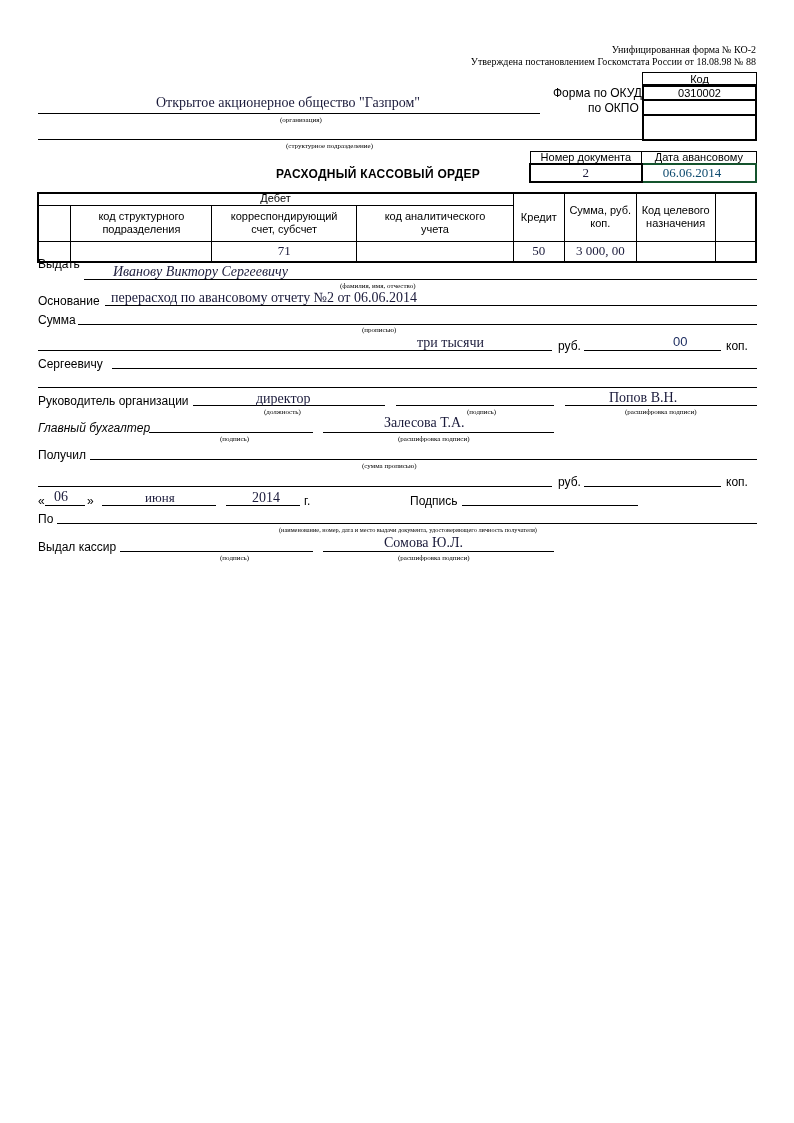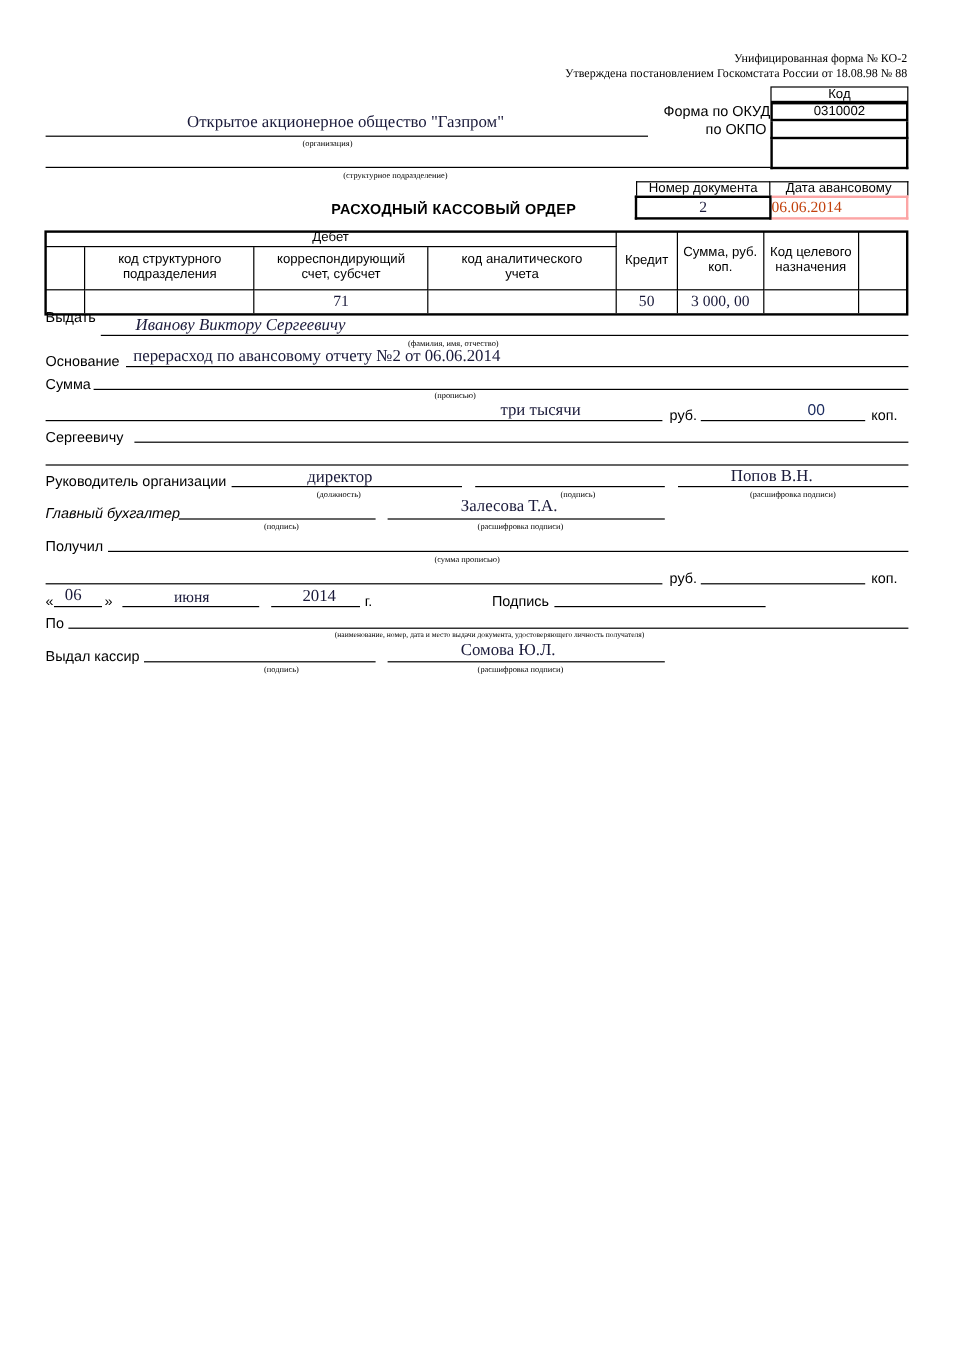--- a/index.html
+++ b/index.html
@@ -25,35 +25,35 @@
 
 <div class="box" style="left:642px; top:72px; width:115px; height:13px; border:1px solid #000; font-size:11px; text-align:center; line-height:12px;">Код</div>
 <div class="abs lbl" style="left:553px; top:86px;">Форма по ОКУД</div>
 <div class="box" style="left:642px; top:85px; width:115px; height:16px; border:2px solid #000; font-size:11px; text-align:center; line-height:12px;">0310002</div>
 <div class="abs lbl" style="left:588px; top:101px;">по ОКПО</div>
 <div class="box" style="left:642px; top:101px; width:115px; height:15px; border:2px solid #000; border-top:none;"></div>
 <div class="box" style="left:642px; top:116px; width:115px; height:25px; border:2px solid #000; border-top:none;"></div>
 
 <div class="abs fill" style="left:38px; width:500px; top:95px; font-size:14px; text-align:center; color:#1a1a3a;">Открытое акционерное общество "Газпром"</div>
 <div class="line" style="left:38px; width:502px; top:113px;"></div>
-<div class="abs tiny sans" style="left:252px; top:116px; font-size:7px;text-align:right;">(организация)</div>
+<div class="abs tiny sans" style="left:280px; top:116px; font-size:7px;text-align:right;">(организация)</div>
 <div class="line" style="left:38px; width:604px; top:139px;"></div>
 <div class="abs tiny sans" style="left:286px; top:142px; font-size:7px;">(структурное подразделение)</div>
 
 <div class="abs sans" style="left:276px; top:167px; font-size:12px; font-weight:bold; letter-spacing:0.3px;">РАСХОДНЫЙ КАССОВЫЙ ОРДЕР</div>
 
 <table class="grid" style="left:529px; top:151px; width:228px;">
   <tbody>
       <tr style="height:12px;">
     <td style="width:112px; font-size:11px; line-height:11px;">Номер документа</td>
     <td style="width:114px; font-size:11px; line-height:11px;">Дата авансовому</td>
   </tr>
   <tr style="height:16px;">
     <td class="fill" style="border:2px solid #000; font-size:13px; color:#1a1a3a;">2</td>
-    <td class="fill" style="border:2px solid #fca5a5; font-size:13px; text-align:left; padding-left:0; color:#c2410c;">06.06.2014</td>
+    <td class="fill" style="border:2px solid #14532d; font-size:13px; text-align:left; padding-left:20px; color:#0c4a6e;">06.06.2014</td>
   </tr>
 </tbody>
   </table>
 
 <div class="box" style="left:37px; top:192px; width:720px; height:71px; border:2px solid #000;"></div>
 <table class="grid" style="left:38px; top:193px; width:718px;">
   <tbody>
       <tr style="height:12px;">
     <td colspan="4" style="border-top:none; border-left:none; font-size:11px; line-height:11px;">Дебет</td>
     <td rowspan="2" style="width:55px; border-top:none;">Кредит</td>

